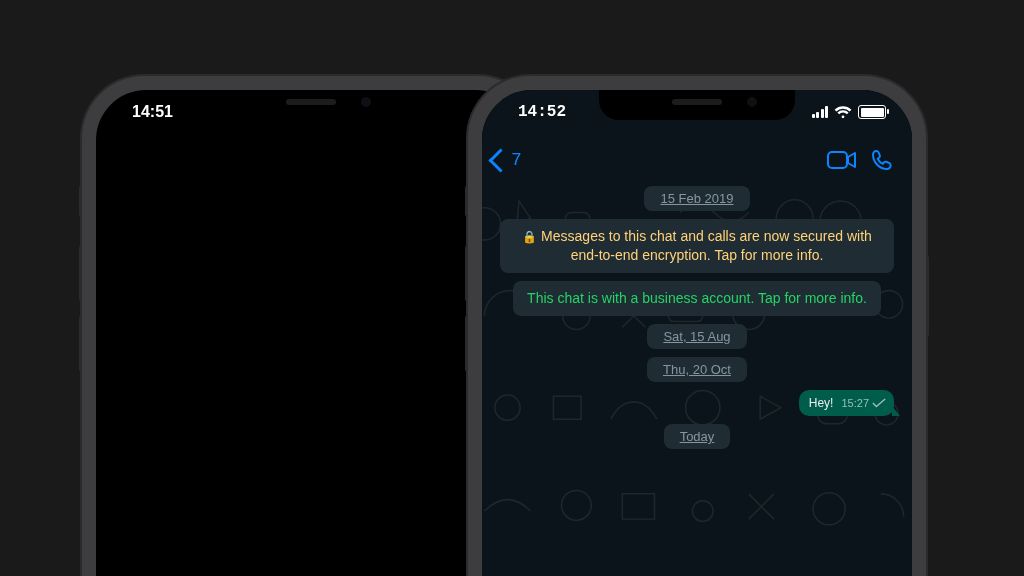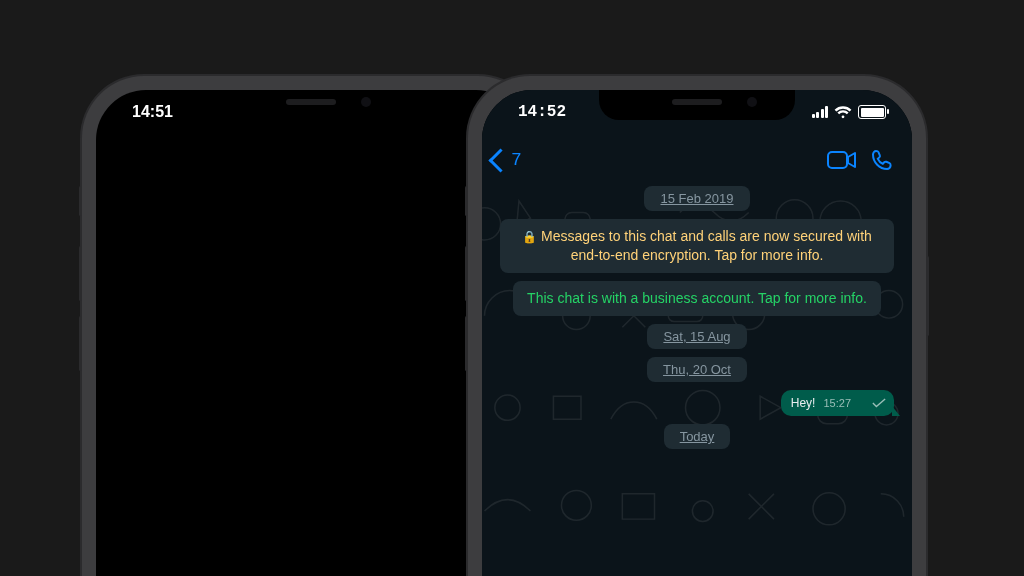--- a/index.html
+++ b/index.html
@@ -36,21 +36,21 @@
   .doodle-bg{position:absolute;inset:0;background:#0b141a;opacity:1;}
   .doodle-bg svg{position:absolute;inset:0;width:100%;height:100%;opacity:0.08;}
   .msgs{position:absolute;inset:0;padding:8px 18px 0;display:flex;flex-direction:column;align-items:center;gap:8px;}
   .date-chip{background:#1f2c33;color:#8696a0;font-size:13px;padding:5px 16px;border-radius:8px;text-decoration:underline;}
   .sys-bubble{background:#1f2c33;max-width:380px;border-radius:8px;padding:8px 14px;text-align:center;font-size:14px;line-height:1.35;}
   .sys-yellow{color:#ffd279;}
   .sys-green{color:#25d366;}
   .lock{display:inline-block;margin-right:4px;font-size:12px;vertical-align:baseline;}
   .msg-out{align-self:flex-end;background:#005c4b;color:#e9edef;border-radius:10px;padding:6px 8px 6px 10px;max-width:300px;display:flex;align-items:flex-end;gap:8px;position:relative;}
   .msg-out .txt{font-size:12px;line-height:1.2;}
-  .msg-out .meta{display:flex;align-items:center;gap:21px;color:#99beb7;font-size:11px;padding-bottom:1px;}
+  .msg-out .meta{display:flex;align-items:center;gap:3px;color:#99beb7;font-size:11px;padding-bottom:1px;}
   .tick{width:14px;height:10px;}
   .msg-out::after{content:"";position:absolute;right:-6px;bottom:0;width:0;height:0;border-left:8px solid #005c4b;border-top:10px solid transparent;}
 </style>
 </head>
 <body>
 
 <div class="stage">
 
   <div class="phone phone1">
     <div class="btn-side" style="left:-3px;top:110px;width:3px;height:30px;"></div>

